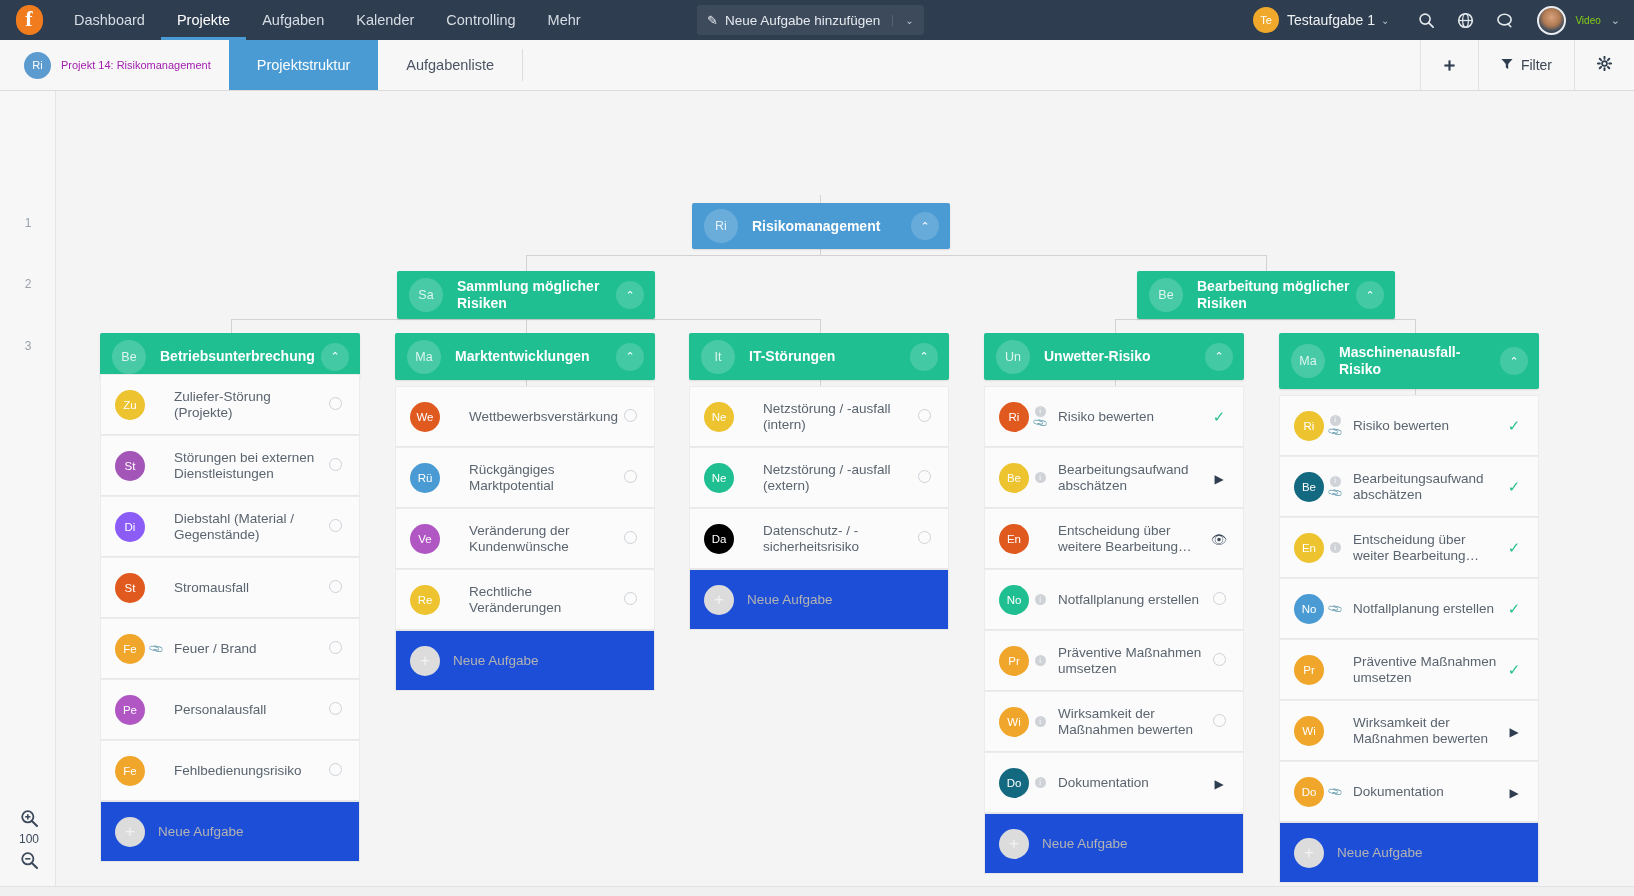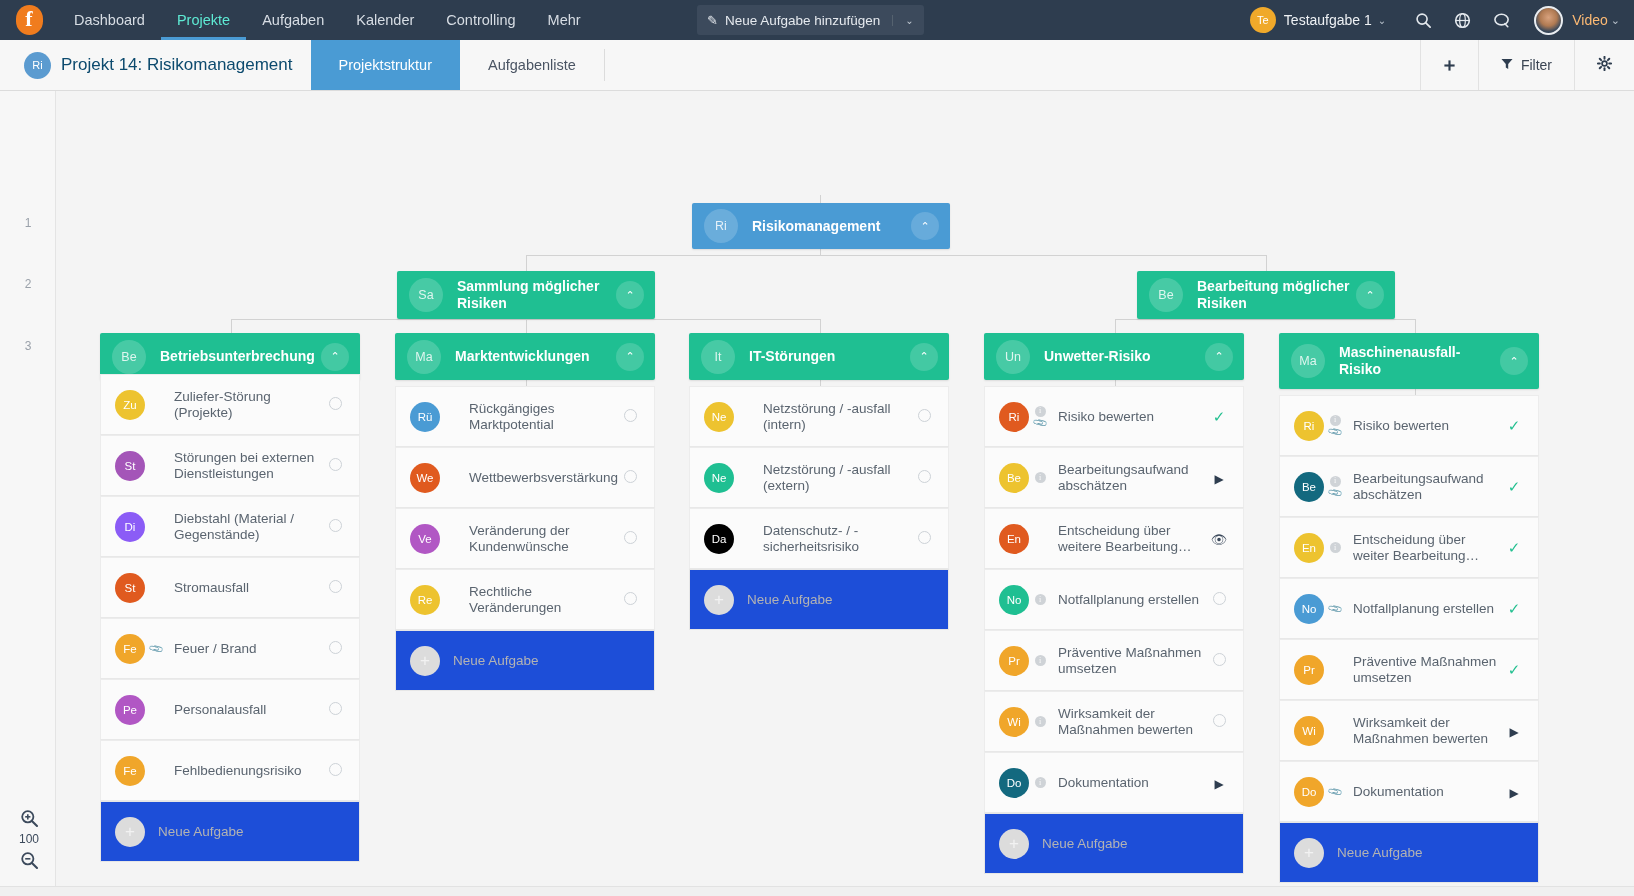--- a/index.html
+++ b/index.html
@@ -25,21 +25,21 @@
     content: "f"; position: absolute; left: 0; right: 0; top: 50%;
     transform: translateY(-52%);
     text-align: center; color: #fff; font-size: 22px;
     font-family: "Liberation Serif", serif; font-weight: bold;
   }
   .nav-items { display: flex; align-items: center; height: 40px; }
   .nav-item {
     color: #d7dde4; font-size: 14.5px; padding: 0 16px;
     height: 40px; line-height: 40px; cursor: pointer; white-space: nowrap;
   }
-  .nav-item.active { color: #5eead4; border-bottom: 3px solid #4a9bd4; }
+  .nav-item.active { color: #ffffff; border-bottom: 3px solid #4a9bd4; }
 
   .newtask-btn {
     position: absolute; left: 697px; top: 5px;
     height: 30px; background: #3c4a5c; border-radius: 3px;
     display: flex; align-items: center; padding: 0 10px;
     color: #e6eaef; font-size: 13.5px; cursor: pointer;
   }
   .newtask-btn .pencil { margin-right: 7px; font-size: 13px; }
   .newtask-btn .sep {
     margin-left: 12px; padding-left: 12px;
@@ -60,39 +60,39 @@
   .caret { color: #b9c2cc; font-size: 10px; margin-right: 18px; }
   .nav-icon {
     color: #e3e8ed; font-size: 16px; margin: 0 11px; cursor: pointer;
     display:flex; align-items:center;
   }
   .user-photo {
     width: 29px; height: 29px; border-radius: 50%;
     background: radial-gradient(circle at 50% 38%, #d8a27e 0%, #b07a52 42%, #3b4a5c 70%, #2a3545 100%);
     border: 2px solid #e9edf1; margin: 0 9px 0 12px;
   }
-  .video-label { color: #fdba74; font-size: 14px; margin-right: 3px; }
+  .video-label { color: #84cc16; font-size: 10px; margin-right: 10px; }
   .caret-last { color: #b9c2cc; font-size: 11px; margin-right: 6px; }
 
   
   .subbar {
     height: 51px; background: #f7f7f7;
     border-bottom: 1px solid #dcdcdc;
     display: flex; align-items: stretch; position: relative;
   }
   .proj-crumb {
     display: flex; align-items: center; padding: 0 18px 0 24px;
   }
   .proj-badge {
     width: 27px; height: 27px; border-radius: 50%;
     background: #5b9bd0; color: #fff; font-size: 11px;
     display: flex; align-items: center; justify-content: center;
     margin-right: 10px;
   }
-  .proj-name { font-size: 17px; color: #0c4a6e; }
+  .proj-name { font-size: 11px; color: #a21caf; }
   .sub-tab {
     display: flex; align-items: center; padding: 3px 28px;
     font-size: 14.5px; color: #4a5463; cursor: pointer;
   }
   .sub-tab.active { background: #4a9bd4; color: #fff; }
   .subbar-divider { width: 1px; background: #dcdcdc; margin: 9px 0; }
   .subbar-right { margin-left: auto; display: flex; align-items: stretch; }
   .sb-btn {
     display: flex; align-items: center; justify-content: center;
     padding: 0 22px; font-size: 14px; color: #3a4452;
@@ -416,29 +416,29 @@
           <div class="nt-label">Neue Aufgabe</div>
         </div>
       </div>
       <div class="node" style="left: 395px; top: 242px; width: 260px; height: 47px; background: rgb(31, 191, 146);">
         <div class="n-av">Ma</div>
         <div class="n-title">Marktentwicklungen</div>
         <div class="n-chev">⌃</div>
       </div>
       <div class="tasklist" style="left: 395px; top: 295px; width: 260px;">
         <div class="task">
+          <div class="t-av" style="background:#e05a1f">We</div>
+          <div class="t-marks"></div>
+          <div class="t-name">Wettbewerbsverstärkung</div>
+          <div class="t-status"><span class="st-circle"></span></div>
+        </div>
+        <div class="task">
           <div class="t-av" style="background:#4a9bd4">Rü</div>
           <div class="t-marks"></div>
           <div class="t-name">Rückgängiges Marktpotential</div>
-          <div class="t-status"><span class="st-circle"></span></div>
-        </div>
-        <div class="task">
-          <div class="t-av" style="background:#e05a1f">We</div>
-          <div class="t-marks"></div>
-          <div class="t-name">Wettbewerbsverstärkung</div>
           <div class="t-status"><span class="st-circle"></span></div>
         </div>
         <div class="task">
           <div class="t-av" style="background:#b157c4">Ve</div>
           <div class="t-marks"></div>
           <div class="t-name">Veränderung der Kundenwünsche</div>
           <div class="t-status"><span class="st-circle"></span></div>
         </div>
         <div class="task">
           <div class="t-av" style="background:#edc32f">Re</div>

